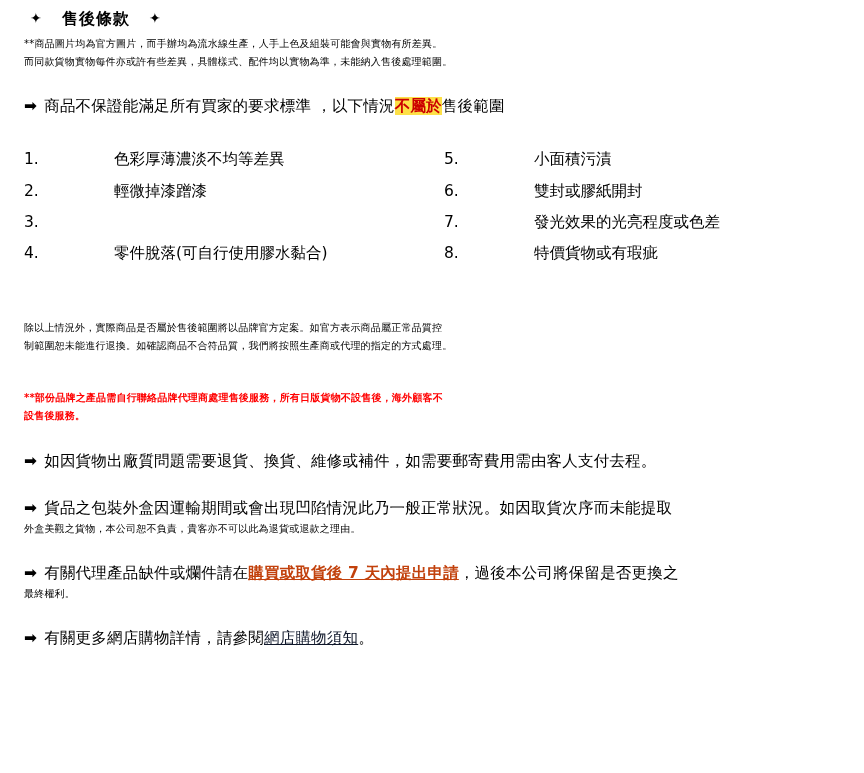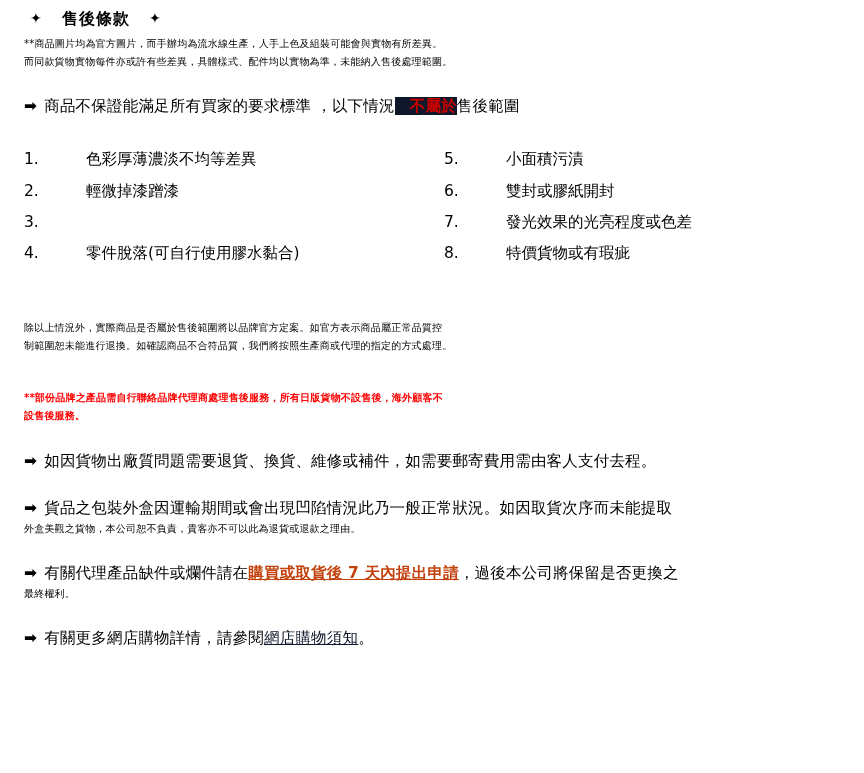--- a/index.html
+++ b/index.html
@@ -43,24 +43,23 @@
     margin: 0;
     font-size: 15.5px;
     letter-spacing: 0.2px;
   }
   .arrow {
     font-family: "DejaVu Sans", sans-serif;
     font-weight: bold;
     margin-right: 7px;
   }
   .hl {
-    background: #0f172a;
+    background: #fde047;
     color: #cc0000;
     font-weight: bold;
-    padding-left: 15px;
   }
   .red-bold {
     color: #ff0000;
     font-weight: bold;
   }
   .redlink {
     color: #c2410c;
     font-weight: bold;
     text-decoration: underline;
   }
@@ -80,20 +79,21 @@
     margin-bottom: 6px;
     font-size: 15.5px;
   }
   .list-num {
     width: 62px;
     flex: 0 0 62px;
     font-family: "DejaVu Sans", sans-serif;
   }
   .list-txt {
     flex: 1 1 auto;
+    margin-left: 28px;
   }
   .smallspace { display:inline-block; width:6px; }
 </style>
 </head>
 <body>
 
 <div class="page">
 
   <div class="title">
     <span class="diamond">✦</span>

